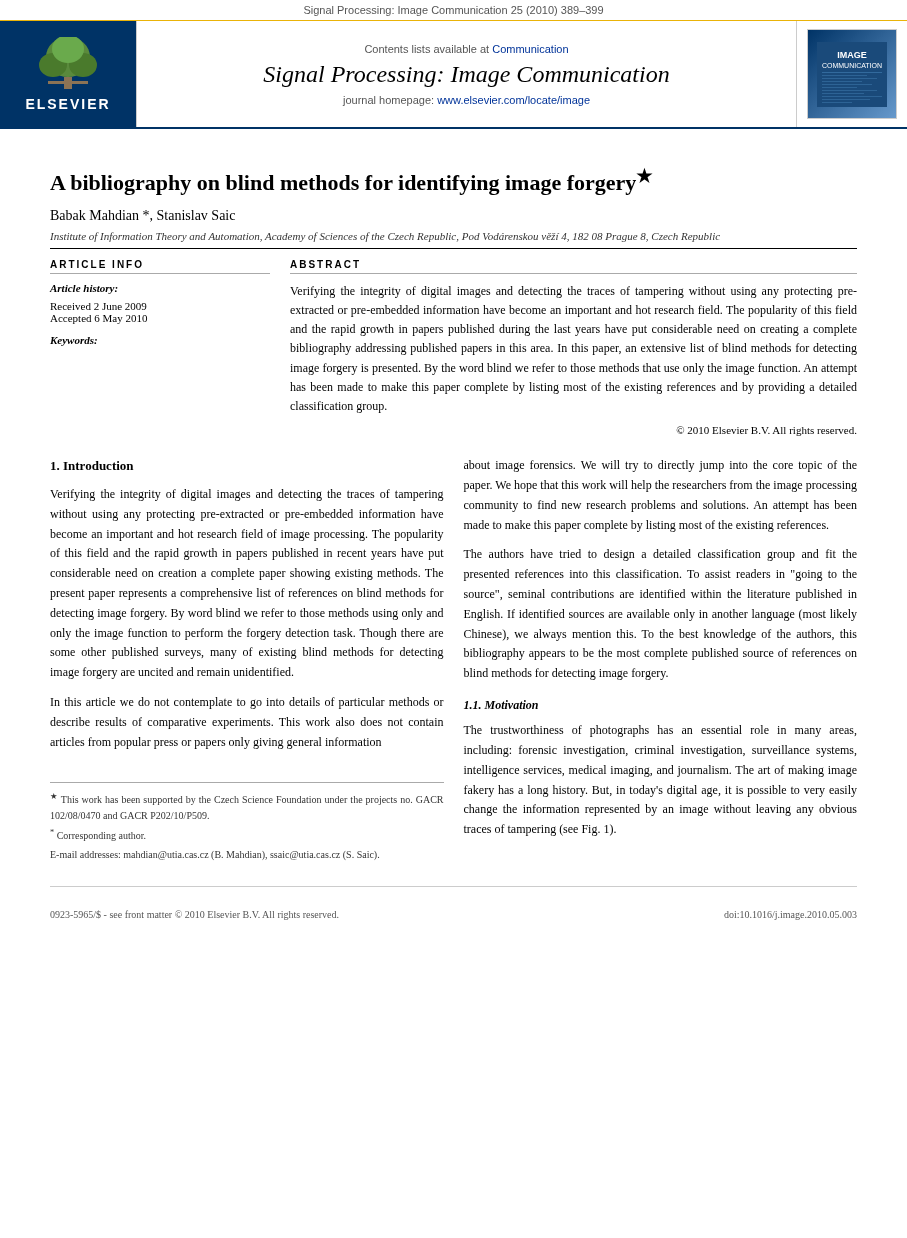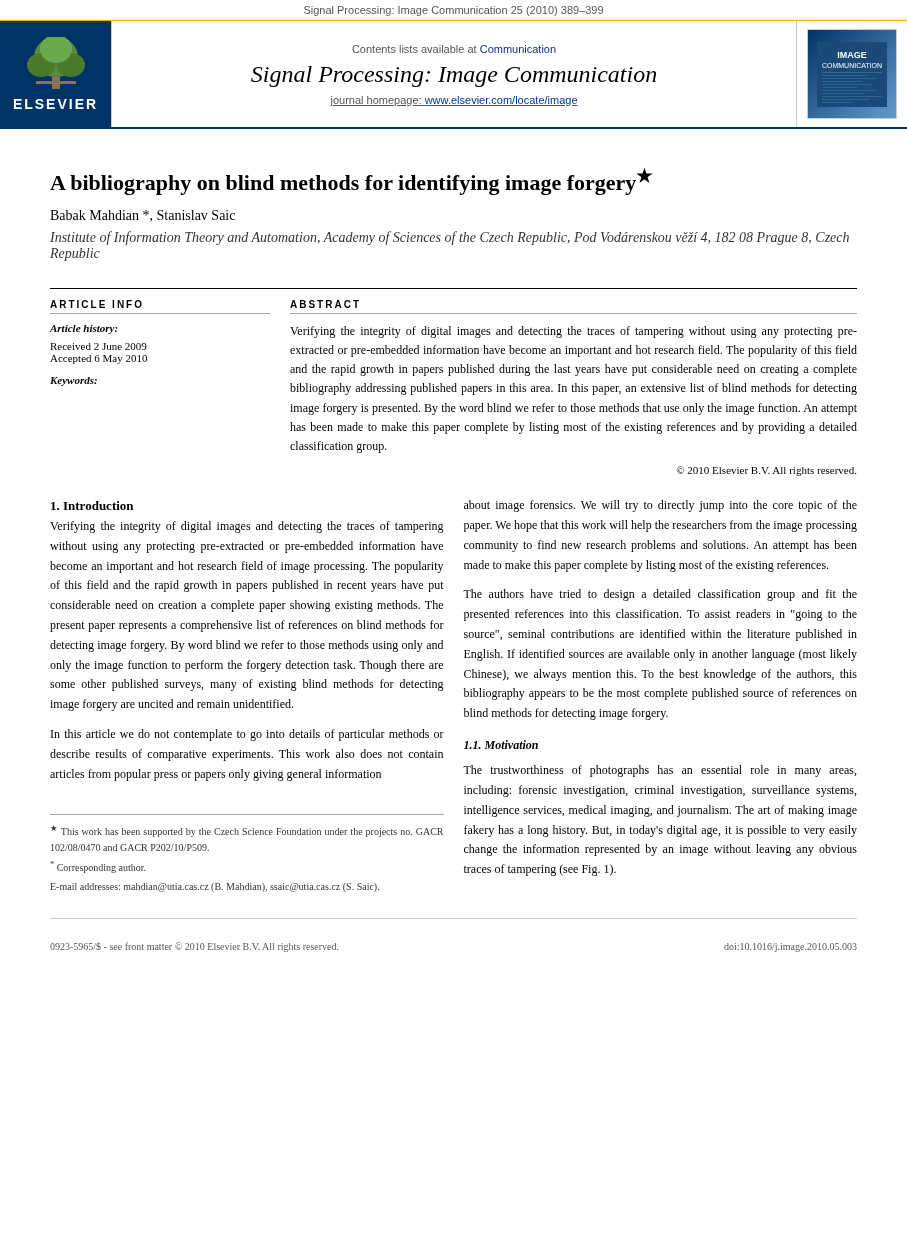--- a/index.html
+++ b/index.html
@@ -25,21 +25,21 @@
 
     
     .elsevier-header {
       display: flex;
       align-items: stretch;
       border-bottom: 2px solid #003366;
       background: #fff;
     }
 
     .elsevier-logo-area {
-      width: 111px;
+      width: 136px;
       background: #003366;
       display: flex;
       flex-direction: column;
       align-items: center;
       justify-content: center;
       padding: 10px;
       flex-shrink: 0;
     }
 
     .elsevier-logo-text {
@@ -76,21 +76,20 @@
       font-weight: normal;
       color: #000;
       text-align: center;
     }
 
     .journal-homepage {
       font-size: 11px;
       color: #555;
       font-family: Arial, sans-serif;
       margin-top: 6px;
-      text-decoration: underline;
     }
     .journal-homepage a { color: #003399; text-decoration: none; }
 
     .journal-cover-area {
       width: 110px;
       background: #fff;
       display: flex;
       align-items: center;
       justify-content: center;
       flex-shrink: 0;
@@ -126,26 +125,26 @@
       margin-top: 16px;
       line-height: 1.3;
     }
 
     .paper-authors {
       font-size: 14px;
       margin-bottom: 6px;
     }
 
     .paper-affiliation {
-      font-size: 14px;
+      font-size: 11px;
       color: #333;
       font-style: italic;
       margin-bottom: 8px;
       border-bottom: 1px solid #000;
-      padding-bottom: 26px;
+      padding-bottom: 6px;
     }
 
     
     .two-col {
       display: flex;
       gap: 20px;
       margin-top: 10px;
     }
 
     .col-left {
@@ -219,20 +218,21 @@
     .body-col {
       flex: 1;
       font-size: 12px;
       line-height: 1.6;
       text-align: justify;
     }
 
     .section-title {
       font-weight: bold;
       font-size: 13px;
+      margin-bottom: 8px;
     }
 
     .subsection-title {
       font-style: italic;
       font-weight: bold;
       font-size: 12px;
       margin-top: 12px;
       margin-bottom: 6px;
     }
 

